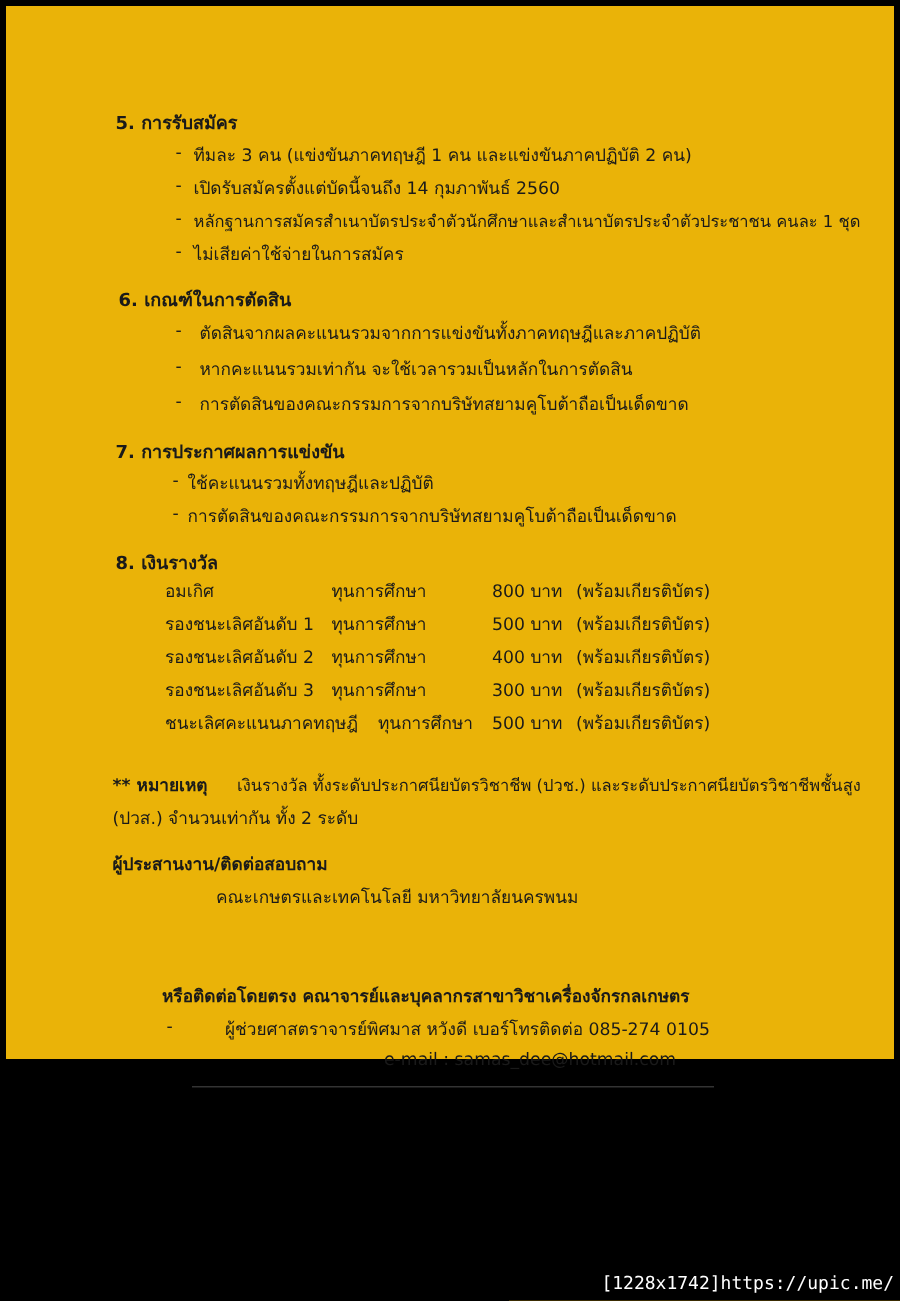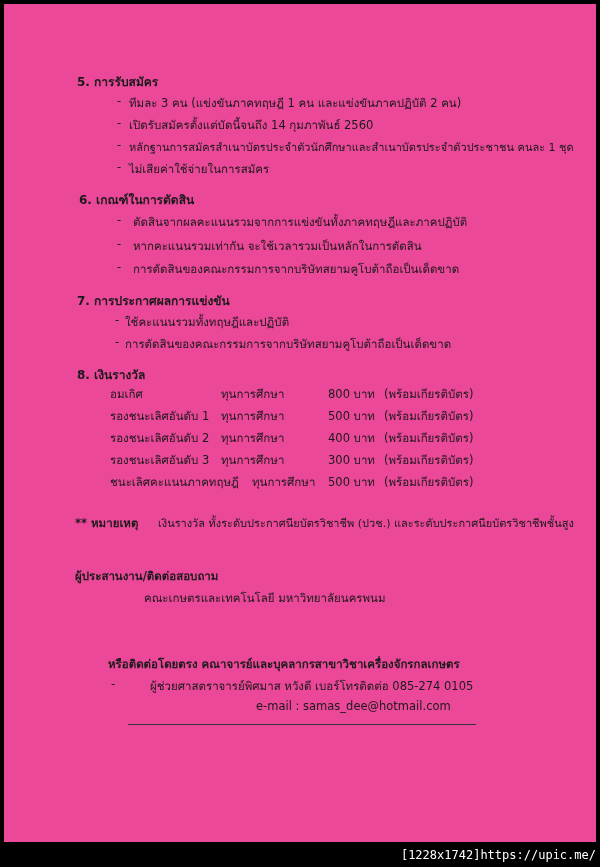--- a/index.html
+++ b/index.html
@@ -1,22 +1,22 @@
 <!DOCTYPE html>
 <html><head>
   <meta charset="utf-8">
   <style>
     html, body { margin: 0; padding: 0; }
     body {
       width: 600px; height: 867px; background: #000; position: relative; overflow: hidden;
       font-family: "DejaVu Sans", "Liberation Sans", sans-serif;
     }
     .page {
-      position: absolute; left: 4px; top: 4px; width: 592px; height: 838px;
-      background: #ec4899; color: #1a1a1a;
+      position: absolute; left: 4px; top: 4px; width: 592px; height: 702px;
+      background: #eab308; color: #1a1a1a;
     }
     .abs { position: absolute; white-space: nowrap; }
     .h { font-size: 12px; font-weight: bold; }
     .t { font-size: 11.5px; }
     .dash { position: absolute; font-size: 11.5px; }
     .rule { position: absolute; left: 124px; top: 720px; width: 348px; height: 1px; background: #333; }
     .footer-bar {
       position: absolute; left: 0; top: 846px; width: 600px; height: 21px; background: #000;
     }
     .footer-text {
@@ -83,20 +83,21 @@
     <div>
       <div class="abs t" style="left:106px;top:469px;">ชนะเลิศคะแนนภาคทฤษฎี</div>
       <div class="abs t" style="left:248px;top:469px;">ทุนการศึกษา</div>
       <div class="abs t" style="left:324px;top:469px;">500 บาท</div>
       <div class="abs t" style="left:380px;top:469px;">(พร้อมเกียรติบัตร)</div>
     </div>
   </div>
 
   <div class="abs t" style="left:71px;top:510px;font-weight:bold;">** หมายเหตุ</div>
   <div class="abs t" style="left:154px;top:510px;font-size:11px;">เงินรางวัล ทั้งระดับประกาศนียบัตรวิชาชีพ (ปวช.) และระดับประกาศนียบัตรวิชาชีพชั้นสูง</div>
+  <div class="abs t" style="left:71px;top:532px;">(ปวส.) จำนวนเท่ากัน ทั้ง 2 ระดับ</div>
 
   <div class="abs t" style="left:140px;top:585px;">คณะเกษตรและเทคโนโลยี มหาวิทยาลัยนครพนม</div>
   <div class="abs t" style="left:71px;top:563px;font-weight:bold;">ผู้ประสานงาน/ติดต่อสอบถาม</div>
   <div class="abs t" style="left:104px;top:651px;font-weight:bold;">หรือติดต่อโดยตรง คณาจารย์และบุคลากรสาขาวิชาเครื่องจักรกลเกษตร</div>
   <div class="dash" style="left:107px;top:673px;">-</div>
   <div class="abs t" style="left:125px;top:673px;margin-left:21px;">ผู้ช่วยศาสตราจารย์พิศมาส  หวังดี   เบอร์โทรติดต่อ  085-274 0105</div>
   <div class="abs t" style="left:252px;top:695px;">e-mail : samas_dee@hotmail.com</div>
 
   <div class="rule"></div>
 </div>

